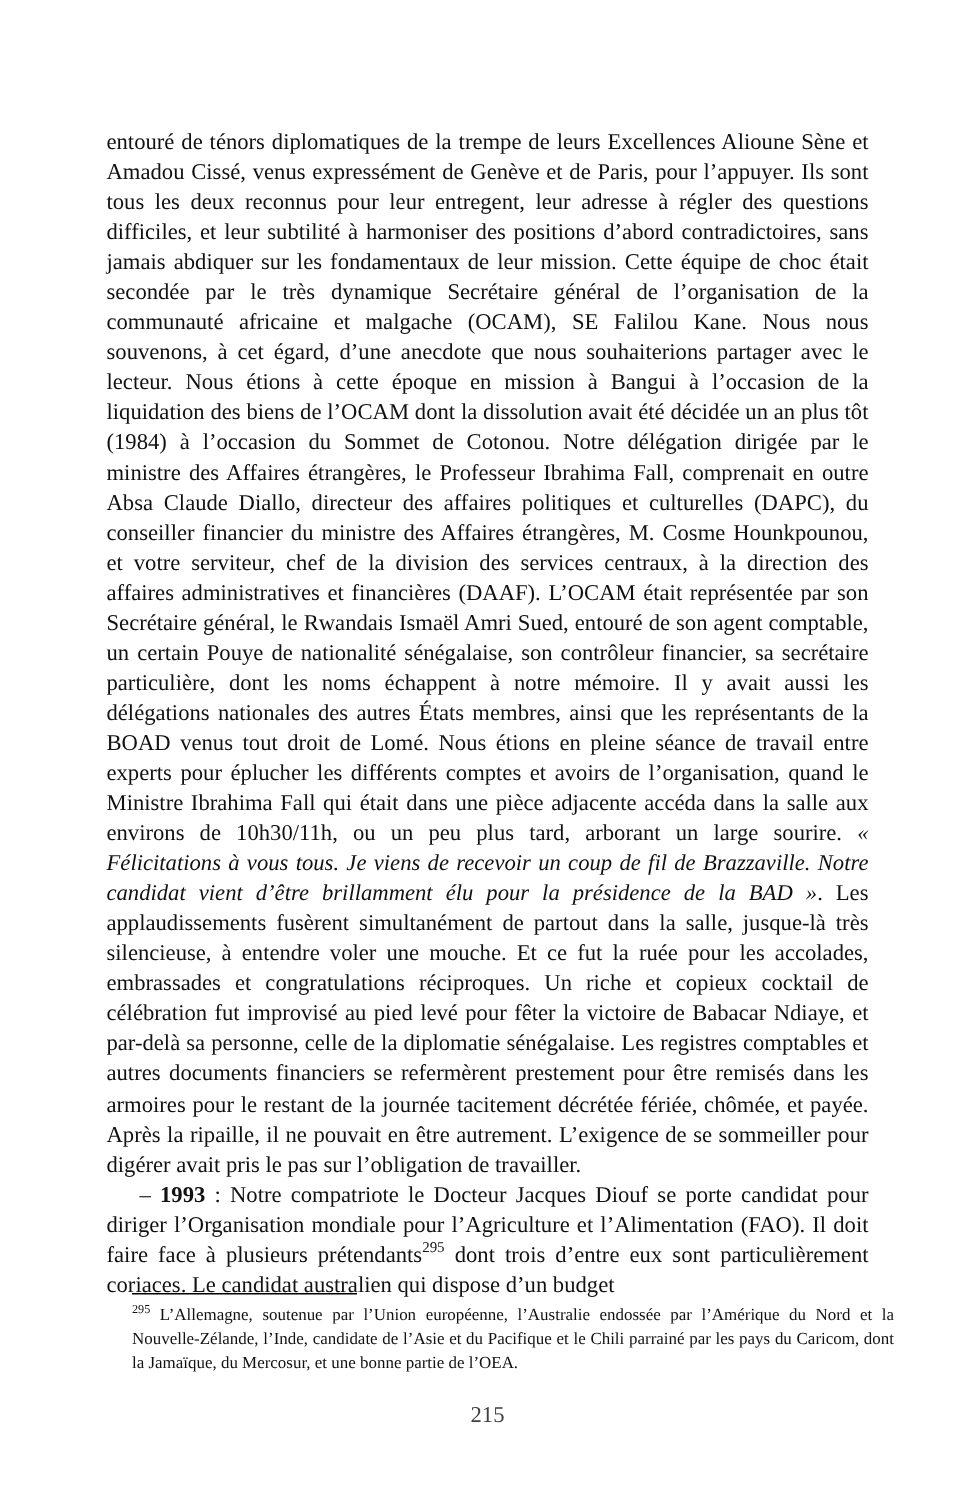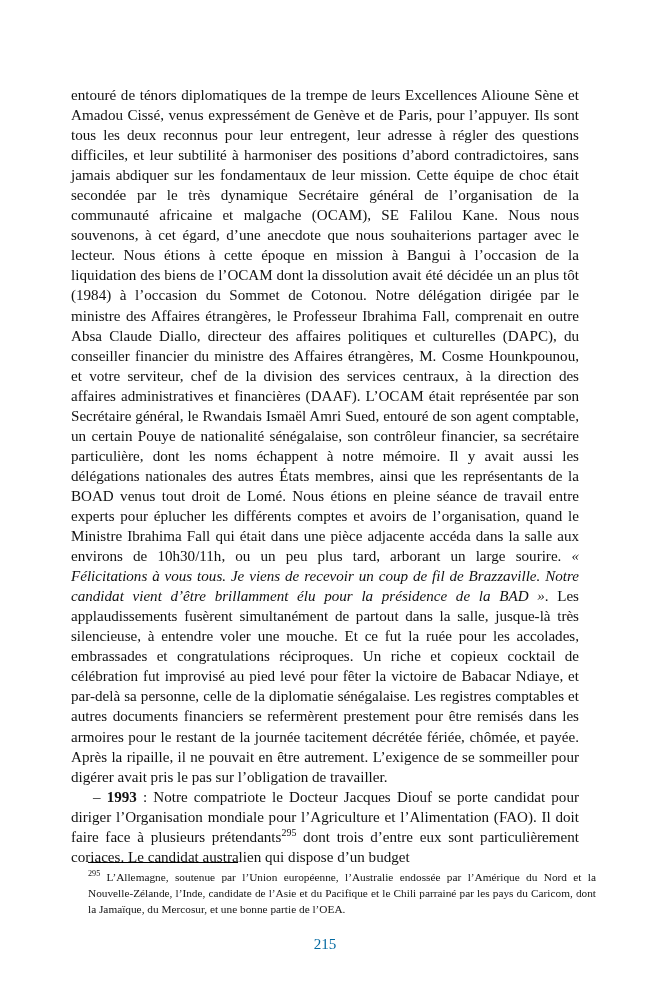--- a/index.html
+++ b/index.html
@@ -76,21 +76,21 @@
     line-height: 0;
   }
   .page-number {
     position: absolute;
     left: 0;
     top: 934px;
     width: 650px;
     text-align: center;
     font-size: 15.1px;
     line-height: 20px;
-    color: #0369a1;
+    color: #404040;
   }
 </style>
 </head>
 <body>
 
 <div class="page">
 
   <div class="textblock">
     <p class="para" id="para-1"><span>entouré de ténors diplomatiques de la trempe de leurs Excellences Alioune Sène et Amadou Cissé, venus expressément de Genève et de Paris, pour l’appuyer. Ils sont tous les deux reconnus pour leur entregent, leur adresse à régler des questions difficiles, et leur subtilité à harmoniser des positions d’abord contradictoires, sans jamais abdiquer sur les fondamentaux de leur mission. Cette équipe de choc était secondée par le très dynamique Secrétaire général de l’organisation de la communauté africaine et malgache (OCAM), SE Falilou Kane. Nous nous souvenons, à cet égard, d’une anecdote que nous souhaiterions partager avec le lecteur. Nous étions à cette époque en mission à Bangui à l’occasion de la liquidation des biens de l’OCAM dont la dissolution avait été décidée un an plus tôt (1984) à l’occasion du Sommet de Cotonou. Notre délégation dirigée par le ministre des Affaires étrangères, le Professeur Ibrahima Fall, comprenait en outre Absa Claude Diallo, directeur des affaires politiques et culturelles (DAPC), du conseiller financier du ministre des Affaires étrangères, M. Cosme Hounkpounou, et votre serviteur, chef de la division des services centraux, à la direction des affaires administratives et financières (DAAF). L’OCAM était représentée par son Secrétaire général, le Rwandais Ismaël Amri Sued, entouré de son agent comptable, un certain Pouye de nationalité sénégalaise, son contrôleur financier, sa secrétaire particulière, dont les noms échappent à notre mémoire. Il y avait aussi les délégations nationales des autres États membres, ainsi que les représentants de la BOAD venus tout droit de Lomé. Nous étions en pleine séance de travail entre experts pour éplucher les différents comptes et avoirs de l’organisation, quand le Ministre Ibrahima Fall qui était dans une pièce adjacente accéda dans la salle aux environs de 10h30/11h, ou un peu plus tard, arborant un large sourire. </span><span class="quote-italic">« Félicitations à vous tous. Je viens de recevoir un coup de fil de Brazzaville. Notre candidat vient d’être brillamment élu pour la présidence de la BAD »</span><span>. Les applaudissements fusèrent simultanément de partout dans la salle, jusque-là très silencieuse, à entendre voler une mouche. Et ce fut la ruée pour les accolades, embrassades et congratulations réciproques. Un riche et copieux cocktail de célébration fut improvisé au pied levé pour fêter la victoire de Babacar Ndiaye, et par-delà sa personne, celle de la diplomatie sénégalaise. Les registres comptables et autres documents financiers se refermèrent prestement pour être remisés dans les armoires pour le restant de la journée tacitement décrétée fériée, chômée, et payée. Après la ripaille, il ne pouvait en être autrement. L’exigence de se sommeiller pour digérer avait pris le pas sur l’obligation de travailler.</span></p>
     <p class="para indent" id="para-2"><span>– </span><span class="bold">1993</span><span> : Notre compatriote le Docteur Jacques Diouf se porte candidat pour diriger l’Organisation mondiale pour l’Agriculture et l’Alimentation (FAO). Il doit faire face à plusieurs prétendants</span><sup class="fnref">295</sup><span> dont trois d’entre eux sont particulièrement coriaces. Le candidat australien qui dispose d’un budget</span></p>

